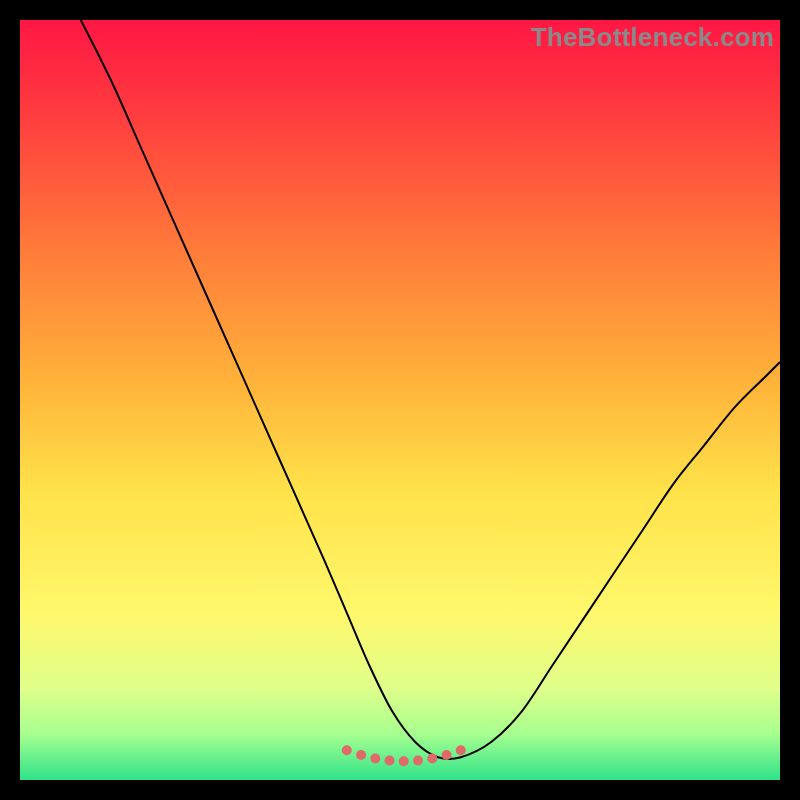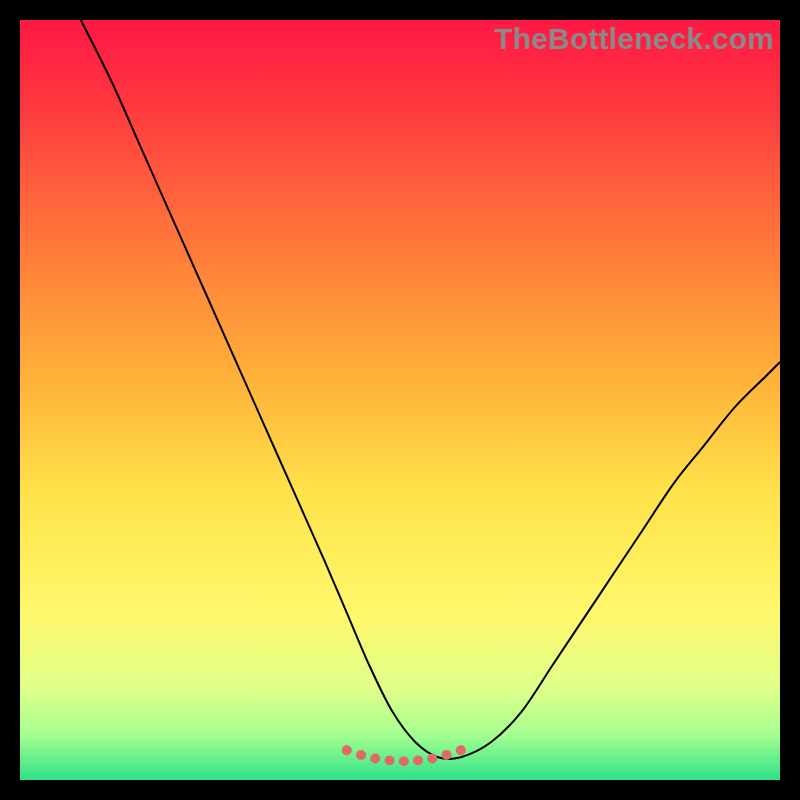--- a/index.html
+++ b/index.html
@@ -23,21 +23,21 @@
     left: 0;
     top: 0;
     width: 760px;
     height: 760px;
   }
   .watermark {
     position: absolute;
     top: 2px;
     right: 6px;
     font-family: Arial, Helvetica, sans-serif;
-    font-size: 30px;
+    font-size: 26px;
     font-weight: 600;
     color: #8a8a8a;
     letter-spacing: 0.2px;
   }
 </style>
 </head>
 <body>
 
 <div class="frame">
   <svg class="plot" viewBox="0 0 760 760">

